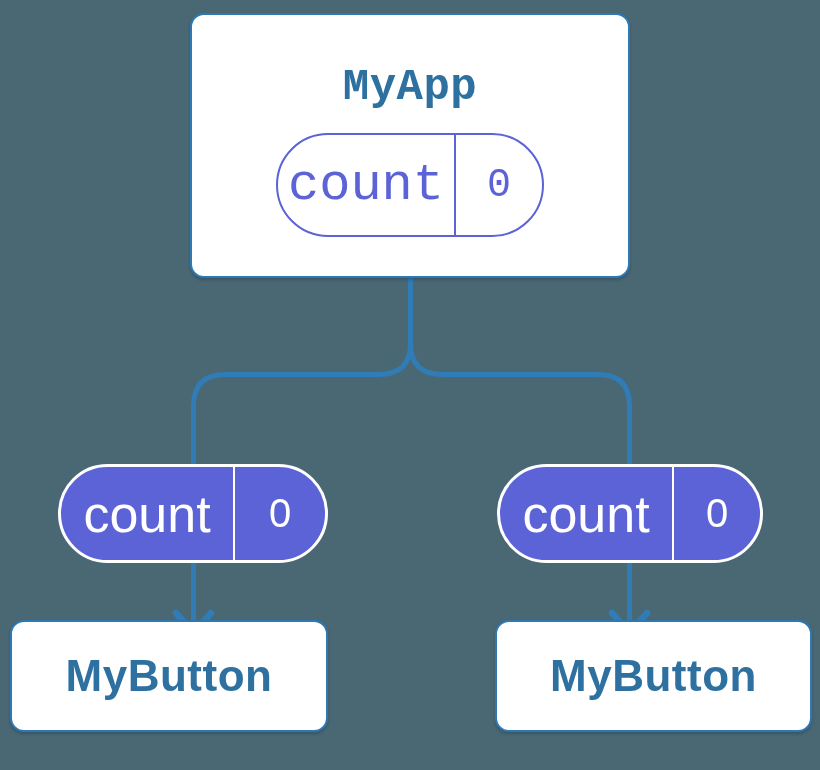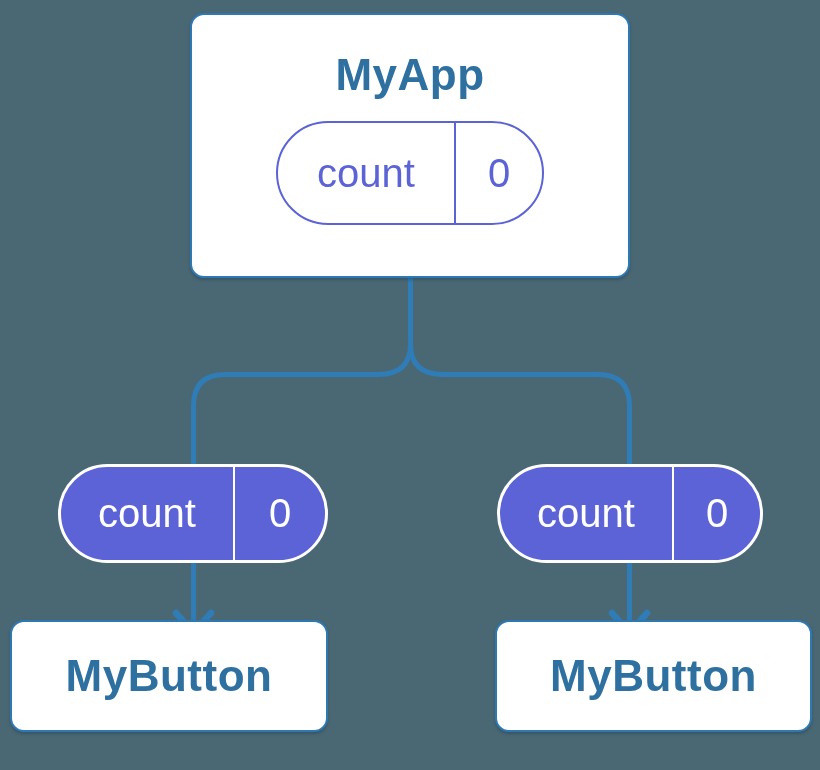--- a/index.html
+++ b/index.html
@@ -46,21 +46,22 @@
     border:2.5px solid var(--card-border,#2F79B2);
     border-radius:14px;
     box-shadow:0 2px 3px rgba(20,50,80,0.35);
     z-index:2;
     display:flex;
     flex-direction:column;
     align-items:center;
   }
   .card-root{
     left:190px;top:13px;width:440px;height:265px;
-    padding-top:36px;
+    padding-top:48px;
+    font-family:Liberation Mono, monospace;
   }
   .card-title{
     font-size:44px;
     font-weight:600;
     color:var(--title-text,#2E709F);
     line-height:1.1;
     letter-spacing:0.5px;
   }
   .card-button{
     left:10px;top:620px;width:318px;height:112px;
@@ -94,21 +95,21 @@
     color:var(--pill-text-light,#FFFFFF);
   }
   .pill-solid.left{left:58px;top:464px;}
   .pill-solid.right{left:497px;top:464px;width:266px;}
   .pill-solid .pill-value{
     border-left:2.5px solid #FFFFFF;
   }
   .pill-label{
     flex:0 0 172px;
     display:flex;align-items:center;justify-content:center;
-    font-size:40px;
+    font-size:52px;
   }
   .pill-outline .pill-label{flex-basis:176px;}
   .pill-value{
     flex:1 1 auto;
     display:flex;align-items:center;justify-content:center;
     font-size:40px;
   }
 </style>
 </head>
 <body>

